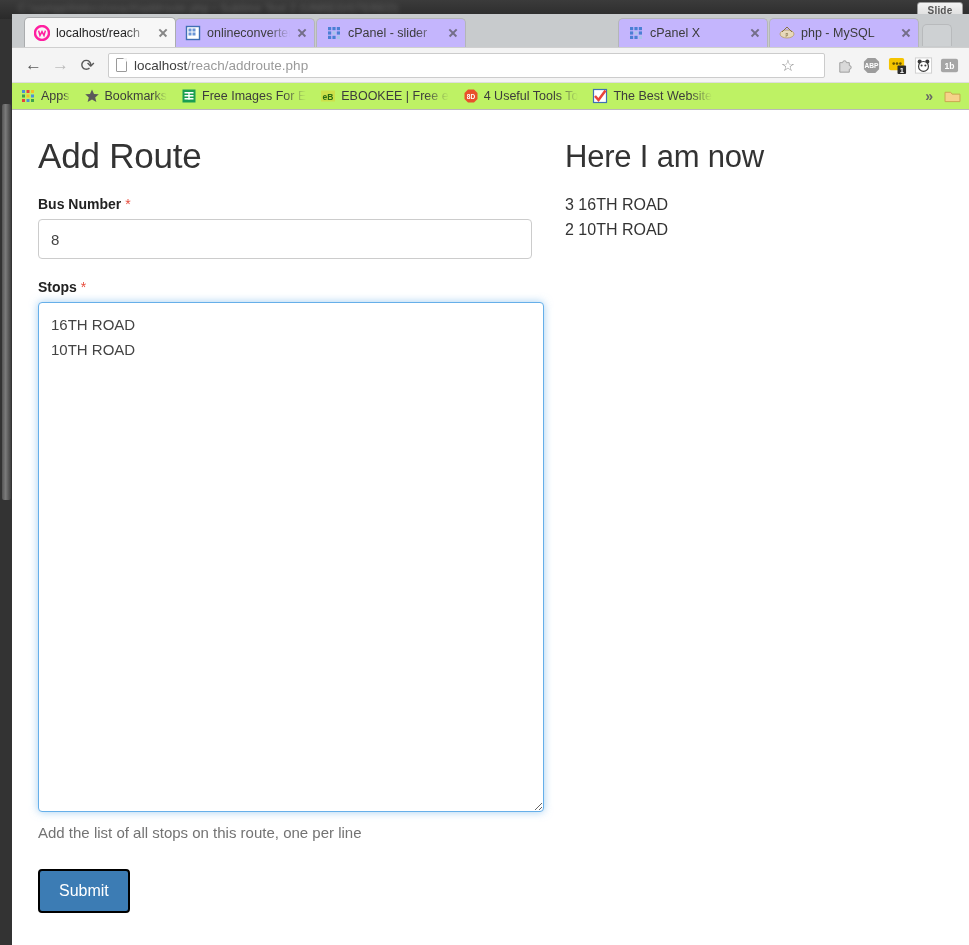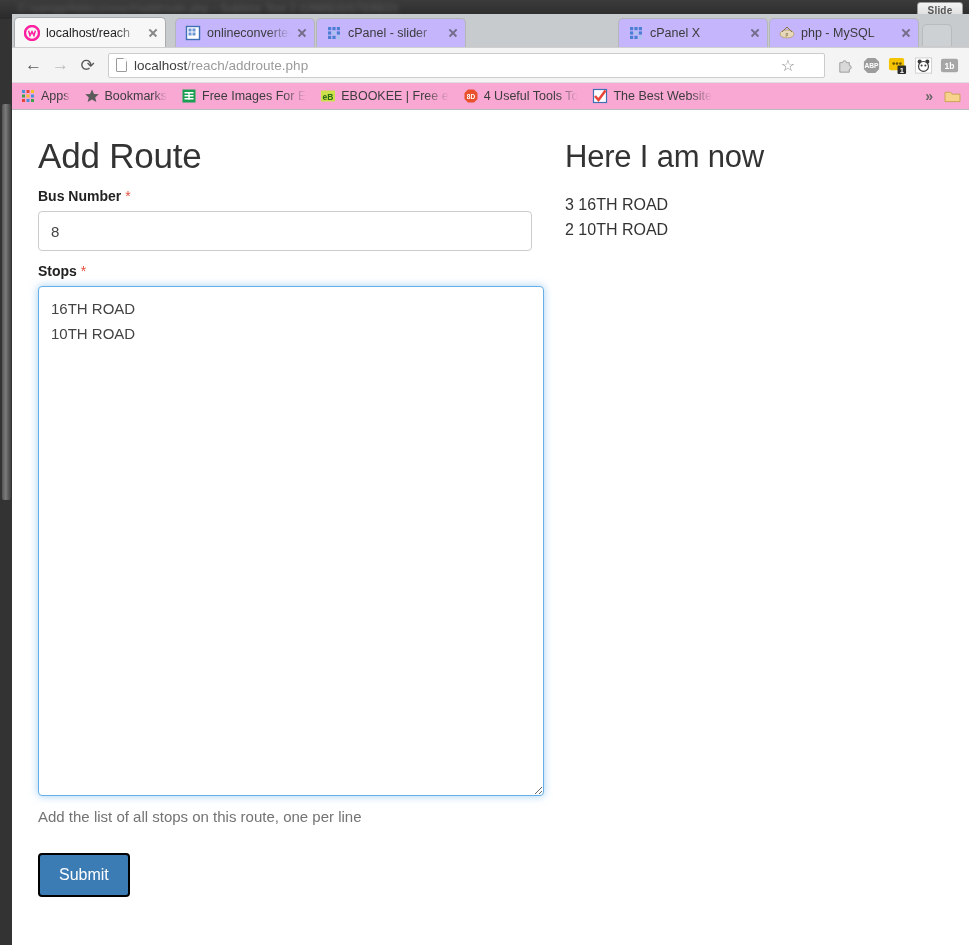--- a/index.html
+++ b/index.html
@@ -147,21 +147,21 @@
   #omnibox-text b { color: #404040; font-weight: normal; }
   #star { position: absolute; right: 174px; font-size: 16px; color: #8b8b8b; }
   .ext-icon {
     width: 23px; height: 23px; margin-left: 3px;
     display: flex; align-items: center; justify-content: center;
     position: relative; flex: 0 0 23px;
   }
 
   
   #bookmarks {
-    height: 27px; background: #f9a8d4;
+    height: 27px; background: #bef264;
     border-top: 1px solid #dedede;
     display: flex; align-items: center;
     padding: 12px 8px; position: relative;
   }
   .bm {
     display: flex; align-items: center;
     margin-right: 14px; max-width: 150px;
     overflow: hidden; flex: 0 0 auto;
   }
   .bm-label {
@@ -195,21 +195,21 @@
   .col-right h1.page-h1 { padding-top: 29px; font-size: 31px; }
 
   .now-line {
     font-size: 16px; color: #333;
     margin-top: 0; line-height: 25px;
   }
   .col-right .now-list { margin-top: 17px; }
 
   .form-label {
     font-size: 14px; font-weight: bold; color: #222;
-    margin: 12px 0 7px 0;
+    margin: 20px 0 7px 0;
   }
   .req { color: #e74c3c; font-weight: normal; }
 
   input.form-ctl {
     display: block; width: 494px; height: 40px;
     border: 1px solid #ccc; border-radius: 4px;
     font-size: 15px; color: #444;
     padding: 0 12px;
     font-family: "Liberation Sans", sans-serif;
     background: #fff;
@@ -248,21 +248,21 @@
   </div>
   <div id="backdrop-left-strip"></div>
   <div id="backdrop-scroll-track"></div>
   <div id="slide-button">Slide</div>
 </div>
 
 <div id="browser">
 
   <div id="tabstrip">
 
-    <div class="tab active" style="left:2px;width:152px;">
+    <div class="tab active" style="left:12px;width:152px;">
       <span class="tab-favicon">
         <svg viewBox="0 0 16 16" width="16" height="16">
           <circle cx="8" cy="8" r="7" fill="none" stroke="#ff1fa0" stroke-width="2.4"></circle>
           <path d="M4.6 5.6 L6 10.4 L8 6.6 L10 10.4 L11.4 5.6" fill="none" stroke="#ff1fa0" stroke-width="1.5"></path>
         </svg>
       </span>
       <span class="tab-title">localhost/reach</span>
       <span class="tab-close"></span>
     </div>
 

